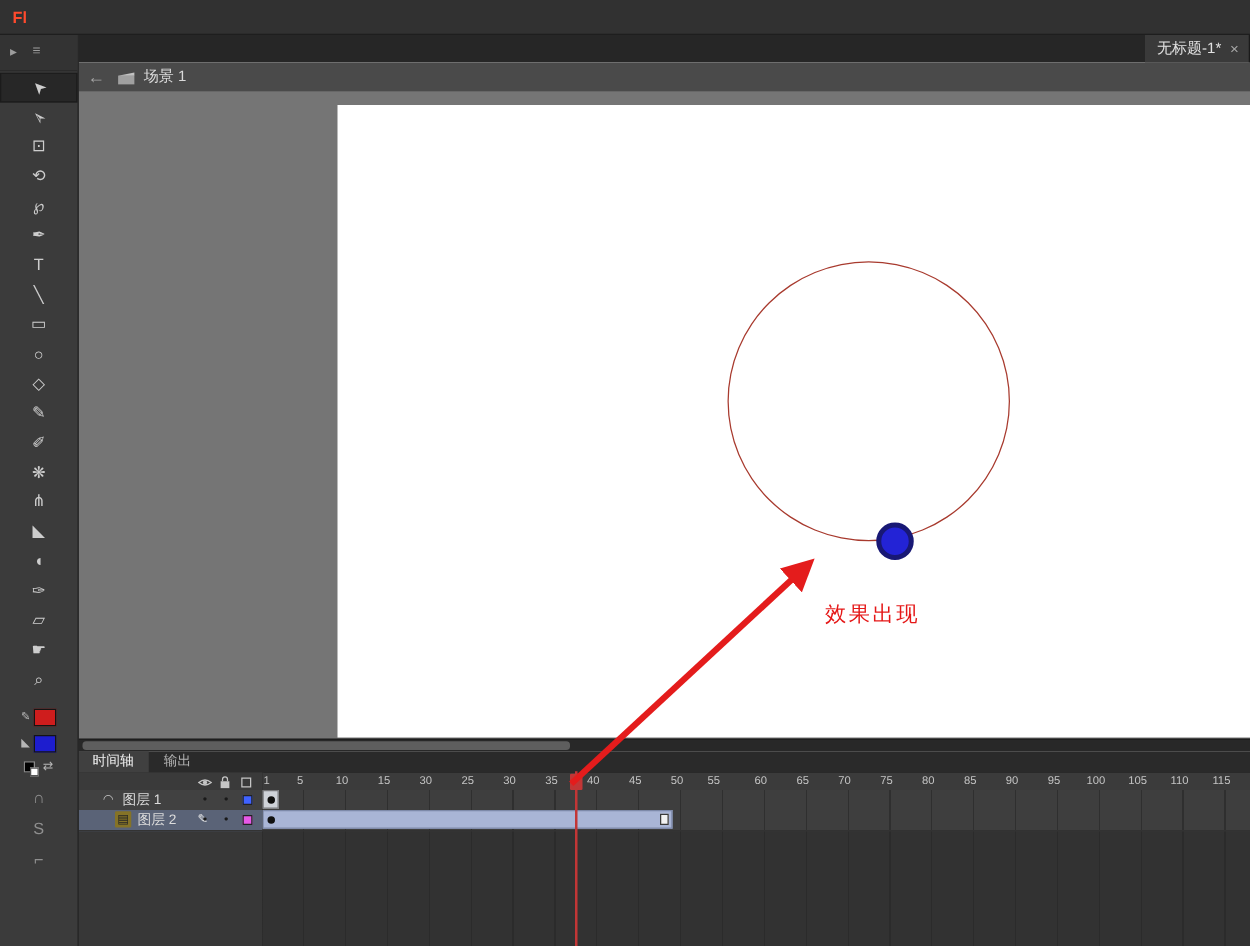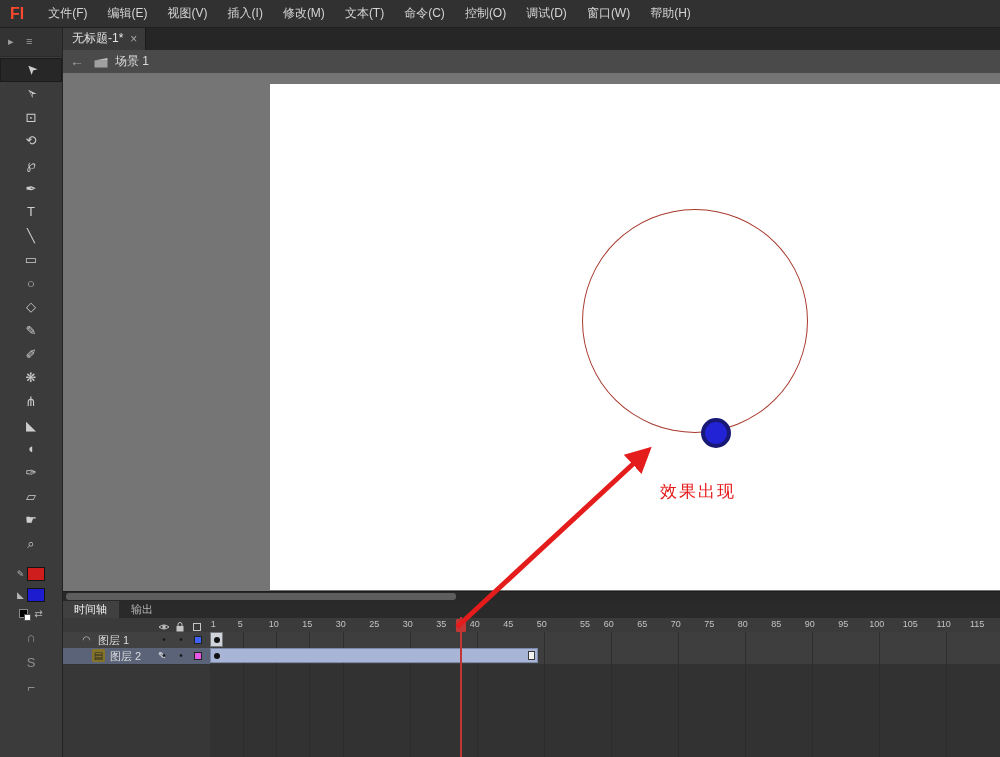--- a/index.html
+++ b/index.html
@@ -2,21 +2,21 @@
 <html><head>
 <meta charset="utf-8">
 <style>
   html,body{margin:0;padding:0;background:#222;}
   .app{position:relative;width:1000px;height:757px;background:#3a3a3a;overflow:hidden;
        font-family:"Liberation Sans","DejaVu Sans",sans-serif;}
 
   
   .menubar{position:absolute;left:0;top:0;width:1000px;height:27px;background:#313131;
            border-bottom:1px solid #1e1e1e;display:flex;align-items:center;z-index:10;}
-  .logo{color:#ff4a2d;font-weight:bold;font-size:16px;margin:0 14px 0 10px;}
+  .logo{color:#ff4a2d;font-weight:bold;font-size:13px;margin:0 14px 0 10px;}
   .menu-item{color:#d4d4d4;font-size:12px;padding:0 10px;line-height:27px;cursor:default;white-space:nowrap;}
 
   
   .left-panel{position:absolute;left:0;top:27px;width:62px;height:730px;background:#3b3b3b;
               border-right:1px solid #232323;z-index:5;}
   .panel-header{position:absolute;top:0;left:0;right:0;height:29px;background:#333;border-bottom:1px solid #2a2a2a;}
   .panel-header span{position:absolute;color:#9d9d9d;font-size:11px;top:8px;}
   .tools{position:absolute;top:31px;left:0;right:0;}
   .tool{height:23.7px;display:flex;align-items:center;justify-content:center;color:#cdcdcd;font-size:13px;cursor:pointer;}
   .tool.selected{background:#272727;box-shadow:inset 0 0 0 1px #1b1b1b;}
@@ -27,21 +27,21 @@
   .swatch{width:16px;height:12px;border:1px solid #141414;}
   .mini-row{display:flex;justify-content:center;gap:6px;align-items:center;height:16px;}
   .bw-chip{width:7px;height:7px;background:#000;border:1px solid #888;position:relative;}
   .bw-chip::after{content:"";position:absolute;right:-4px;bottom:-4px;width:5px;height:5px;background:#fff;border:1px solid #555;}
   .swap-icon{color:#b5b5b5;font-size:10px;}
   .tool-options{position:absolute;top:598px;left:0;right:0;}
   .tool-option{height:25px;display:flex;align-items:center;justify-content:center;color:#8f8f8f;font-size:13px;}
 
   
   .tabbar{position:absolute;left:62px;top:27px;width:938px;height:23px;background:#262626;
-          border-bottom:4px solid #ffffff;display:flex;}
+          border-bottom:4px solid #ffffff;display:flex;justify-content:flex-end;}
   .doc-tab{display:flex;align-items:center;background:#3a3a3a;border-right:1px solid #1b1b1b;
            padding:0 8px 0 10px;gap:7px;}
   .doc-tab .title{color:#e2e2e2;font-size:12px;}
   .doc-tab .close{color:#a8a8a8;font-size:12px;cursor:pointer;}
 
   
   .scenebar{position:absolute;left:62px;top:50px;width:938px;height:23px;background:#4a4a4a;
             border-bottom:1px solid #3a3a3a;display:flex;align-items:center;}
   .back-icon{color:#a5a5a5;font-size:14px;margin:0 10px 0 8px;line-height:23px;}
   .scene-icon{margin-right:6px;display:flex;align-items:center;}
@@ -90,33 +90,20 @@
   #playhead-line{position:absolute;width:2px;top:617px;height:140px;z-index:40;}
   #overlay-arrow{position:absolute;left:0;top:0;z-index:50;pointer-events:none;}
 </style>
 </head>
 <body>
 
 <div class="app">
 
   <div class="menubar">
     <div class="logo">Fl</div>
-    <div style="display:flex" id="menu-items">
-        <span class="menu-item">文件(F)</span>
-        <span class="menu-item">编辑(E)</span>
-        <span class="menu-item">视图(V)</span>
-        <span class="menu-item">插入(I)</span>
-        <span class="menu-item">修改(M)</span>
-        <span class="menu-item">文本(T)</span>
-        <span class="menu-item">命令(C)</span>
-        <span class="menu-item">控制(O)</span>
-        <span class="menu-item">调试(D)</span>
-        <span class="menu-item">窗口(W)</span>
-        <span class="menu-item">帮助(H)</span>
-      </div>
   </div>
 
   <div class="left-panel">
     <div class="panel-header">
       <span style="left:8px">▸</span>
       <span style="left:26px">≡</span>
     </div>
     <div class="tools" id="tools">
         <div class="tool selected">
           <span class="rot">➤</span>
@@ -286,21 +273,21 @@
           <span class="ruler-num" style="left: 30.15px;">5</span>
           <span class="ruler-num" style="left: 63.65px; text-align: center;">10</span>
           <span class="ruler-num" style="left: 97.15px;">15</span>
           <span class="ruler-num" style="left: 130.65px;">30</span>
           <span class="ruler-num" style="left: 164.15px;">25</span>
           <span class="ruler-num" style="left: 197.65px;">30</span>
           <span class="ruler-num" style="left: 231.15px;">35</span>
           <span class="ruler-num" style="left: 264.65px;">40</span>
           <span class="ruler-num" style="left: 298.15px;">45</span>
           <span class="ruler-num" style="left: 331.65px;">50</span>
-          <span class="ruler-num" style="left: 375px;">55</span>
+          <span class="ruler-num" style="left: 361px;">55</span>
           <span class="ruler-num" style="left: 398.65px;">60</span>
           <span class="ruler-num" style="left: 432.15px;">65</span>
           <span class="ruler-num" style="left: 465.65px;">70</span>
           <span class="ruler-num" style="left: 499.15px; text-align: right;">75</span>
           <span class="ruler-num" style="left: 532.65px;">80</span>
           <span class="ruler-num" style="left: 566.15px;">85</span>
           <span class="ruler-num" style="left: 599.65px;">90</span>
           <span class="ruler-num" style="left: 633.15px;">95</span>
           <span class="ruler-num" style="left: 666.65px;">100</span>
           <span class="ruler-num" style="left: 700.15px;">105</span>

